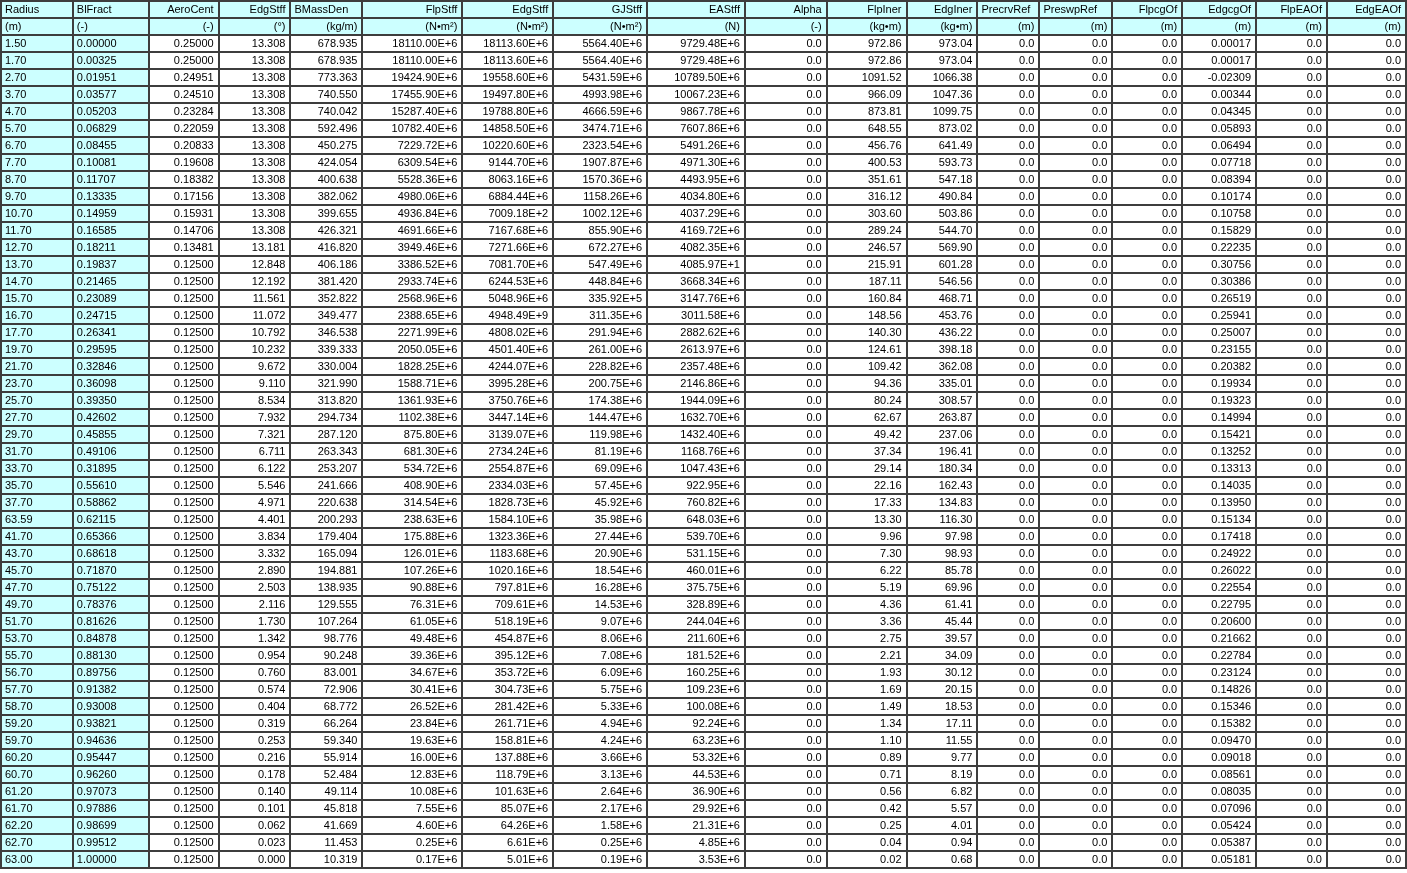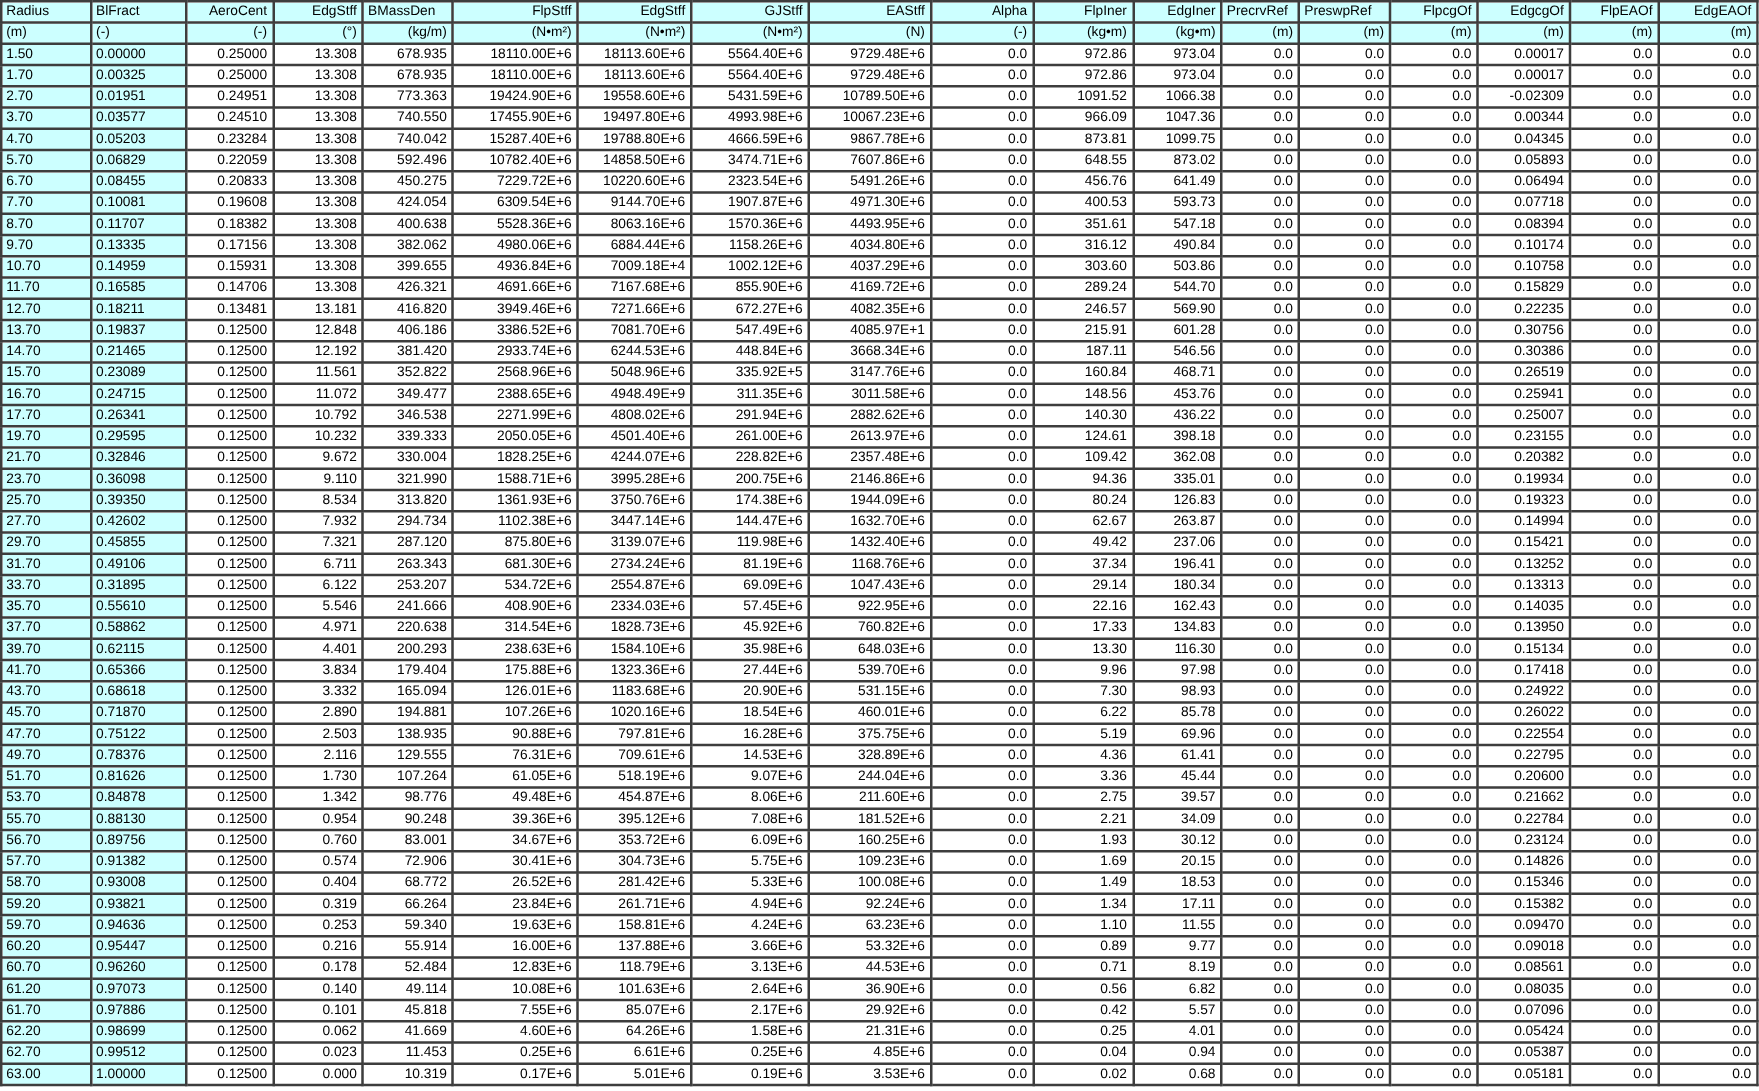--- a/index.html
+++ b/index.html
@@ -296,21 +296,21 @@
         <td class="ar">0.0</td>
         <td class="ar">0.0</td>
       </tr>
       <tr>
         <td class="al hl">10.70</td>
         <td class="al hl">0.14959</td>
         <td class="ar">0.15931</td>
         <td class="ar">13.308</td>
         <td class="ar">399.655</td>
         <td class="ar">4936.84E+6</td>
-        <td class="ar">7009.18E+4</td>
+        <td class="ar">7009.18E+2</td>
         <td class="ar">1002.12E+6</td>
         <td class="ar">4037.29E+6</td>
         <td class="ar">0.0</td>
         <td class="ar">303.60</td>
         <td class="ar">503.86</td>
         <td class="ar">0.0</td>
         <td class="ar">0.0</td>
         <td class="ar">0.0</td>
         <td class="ar">0.10758</td>
         <td class="ar">0.0</td>
@@ -521,21 +521,21 @@
         <td class="al hl">0.39350</td>
         <td class="ar">0.12500</td>
         <td class="ar">8.534</td>
         <td class="ar">313.820</td>
         <td class="ar">1361.93E+6</td>
         <td class="ar">3750.76E+6</td>
         <td class="ar">174.38E+6</td>
         <td class="ar">1944.09E+6</td>
         <td class="ar">0.0</td>
         <td class="ar">80.24</td>
-        <td class="ar">126.83</td>
+        <td class="ar">308.57</td>
         <td class="ar">0.0</td>
         <td class="ar">0.0</td>
         <td class="ar">0.0</td>
         <td class="ar">0.19323</td>
         <td class="ar">0.0</td>
         <td class="ar">0.0</td>
       </tr>
       <tr>
         <td class="al hl">27.70</td>
         <td class="al hl">0.42602</td>
@@ -650,21 +650,21 @@
         <td class="ar">17.33</td>
         <td class="ar">134.83</td>
         <td class="ar">0.0</td>
         <td class="ar">0.0</td>
         <td class="ar">0.0</td>
         <td class="ar">0.13950</td>
         <td class="ar">0.0</td>
         <td class="ar">0.0</td>
       </tr>
       <tr>
-        <td class="al hl">39.70</td>
+        <td class="al hl">63.59</td>
         <td class="al hl">0.62115</td>
         <td class="ar">0.12500</td>
         <td class="ar">4.401</td>
         <td class="ar">200.293</td>
         <td class="ar">238.63E+6</td>
         <td class="ar">1584.10E+6</td>
         <td class="ar">35.98E+6</td>
         <td class="ar">648.03E+6</td>
         <td class="ar">0.0</td>
         <td class="ar">13.30</td>

